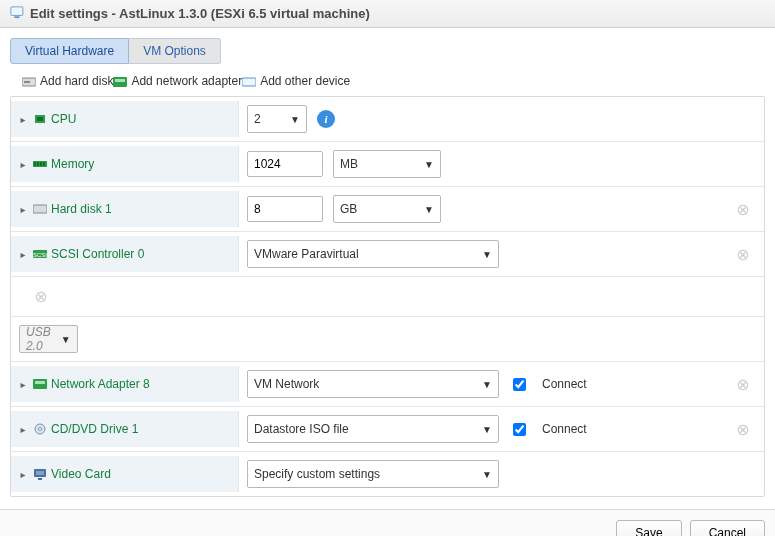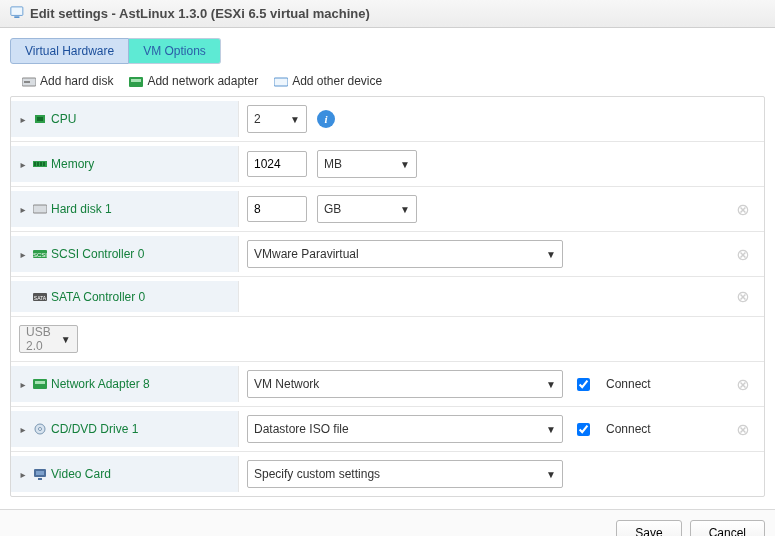--- a/index.html
+++ b/index.html
@@ -9,26 +9,26 @@
     border-bottom: 1px solid #cfcfcf;
     padding: 6px 10px;
     display: flex; align-items: flex-start; gap: 6px;
   }
   .titlebar .title { font-weight: bold; color: #4a4a4a; font-size: 13px; }
   .tabs {
     display: flex; gap: 0; margin: 10px 10px 6px 10px;
   }
   .tab {
     border: 1px solid #bfcde0; padding: 5px 14px; font-size: 12px;
-    background: #5eead4; color: #2b5ea8; cursor: pointer;
+    background: #e5e5e5; color: #2b5ea8; cursor: pointer;
   }
   .tab:first-child { border-top-left-radius: 3px; border-bottom-left-radius: 3px; }
   .tab:last-child  { border-top-right-radius: 3px; border-bottom-right-radius: 3px; border-left: none; }
   .tab.active { background: #cfe0f5; color: #1b4e9b; border-color:#9db8da; }
-  .toolbar { display: flex; gap: 16px; padding: 4px 14px 8px 22px; align-items:center; color:#333; }
+  .toolbar { display: flex; gap: 0; padding: 4px 14px 8px 22px; align-items:center; color:#333; }
   .toolbar span.link { color:#333; cursor:pointer; }
   .toolbar .ticon { display:inline-flex; margin-right:4px; vertical-align:-3px;}
   .panel {
     margin: 0 10px 12px 10px;
     border: 1px solid #d9d9d9; border-radius: 2px;
   }
   .row {
     display: grid;
     grid-template-columns: 22px 16px 190px 1fr 30px;
     align-items: center;
@@ -41,31 +41,31 @@
     background: #eef3f8; height: 100%; display:flex; align-items:center;
     grid-column: 1 / 4; padding-left: 6px; gap:4px;
     border-right: 1px solid #e6e6e6;
   }
   .labelcell .caret { width:12px; color:#666; font-size:10px; text-align:center; }
   .labelcell .lbl { color:#15803d; }
   .controls { padding: 4px 8px; display:flex; align-items:center; gap:10px; }
   .row .remove { text-align:center; color:#cfcfcf; font-size:16px; cursor:pointer; }
   input.txt {
     height: 26px; border:1px solid #b8b8b8; border-radius:2px;
-    padding: 2px 6px; width: 60px; font-size:12px;
+    padding: 2px 6px; width: 76px; font-size:12px;
   }
   select.sel, .fake-select {
     height: 28px; border:1px solid #b8b8b8; border-radius:2px;
     padding: 2px 6px; font-size:12px; background:#fff;
     display:inline-flex; align-items:center; justify-content:space-between;
   }
   .fake-select { cursor:pointer; }
   .fake-select .arrow { color:#333; font-size:10px; margin-left:10px;}
-  .fake-select.disabled { background:#f3f3f3; color:#888; }
-  .w60{width:60px;} .w100{width:100px;} .w300{width:316px;}
+  .fake-select.disabled { background:#f3f3f3; color:#888;font-style:italic; }
+  .w60{width:60px;} .w100{width:108px;} .w300{width:252px;}
   .chk { display:inline-flex; align-items:center; gap:13px; }
   .info-badge {
     width:18px;height:18px;border-radius:50%;
     background:#3b8ede;color:#fff;display:inline-flex;
     align-items:center;justify-content:center;font-weight:bold;font-style:italic;
     font-size:11px; font-family: Georgia, serif;
   }
   .footer {
     border-top:1px solid #d9d9d9; padding:10px; display:flex; justify-content:flex-end; gap:8px;
     background:#fafafa;
@@ -201,30 +201,20 @@
     <div class="controls">
       <div class="fake-select w300">
         <span>VMware Paravirtual</span>
           <span class="arrow">▼</span>
       </div>
     </div>
     <div class="remove">⊗</div>
   </div>
 
   <div class="row">
-    <div class="labelcell">
-      <span class="caret" style="visibility:hidden">▸</span>
-      <span class="dev-icon">
-          <svg viewBox="0 0 14 12">
-            <rect x="0" y="2" width="14" height="8" rx="1" fill="#555"></rect>
-            <text x="7" y="9" font-size="5" fill="#fff" text-anchor="middle">SATA</text>
-          </svg>
-        </span>
-      <span class="lbl">SATA Controller 0</span>
-    </div>
     <div class="controls"></div>
     <div class="remove">⊗</div>
   </div>
 
   <div class="row">
     <div class="controls">
       <div class="fake-select w300 disabled">
         <span>USB 2.0</span>
           <span class="arrow">▼</span>
       </div>

